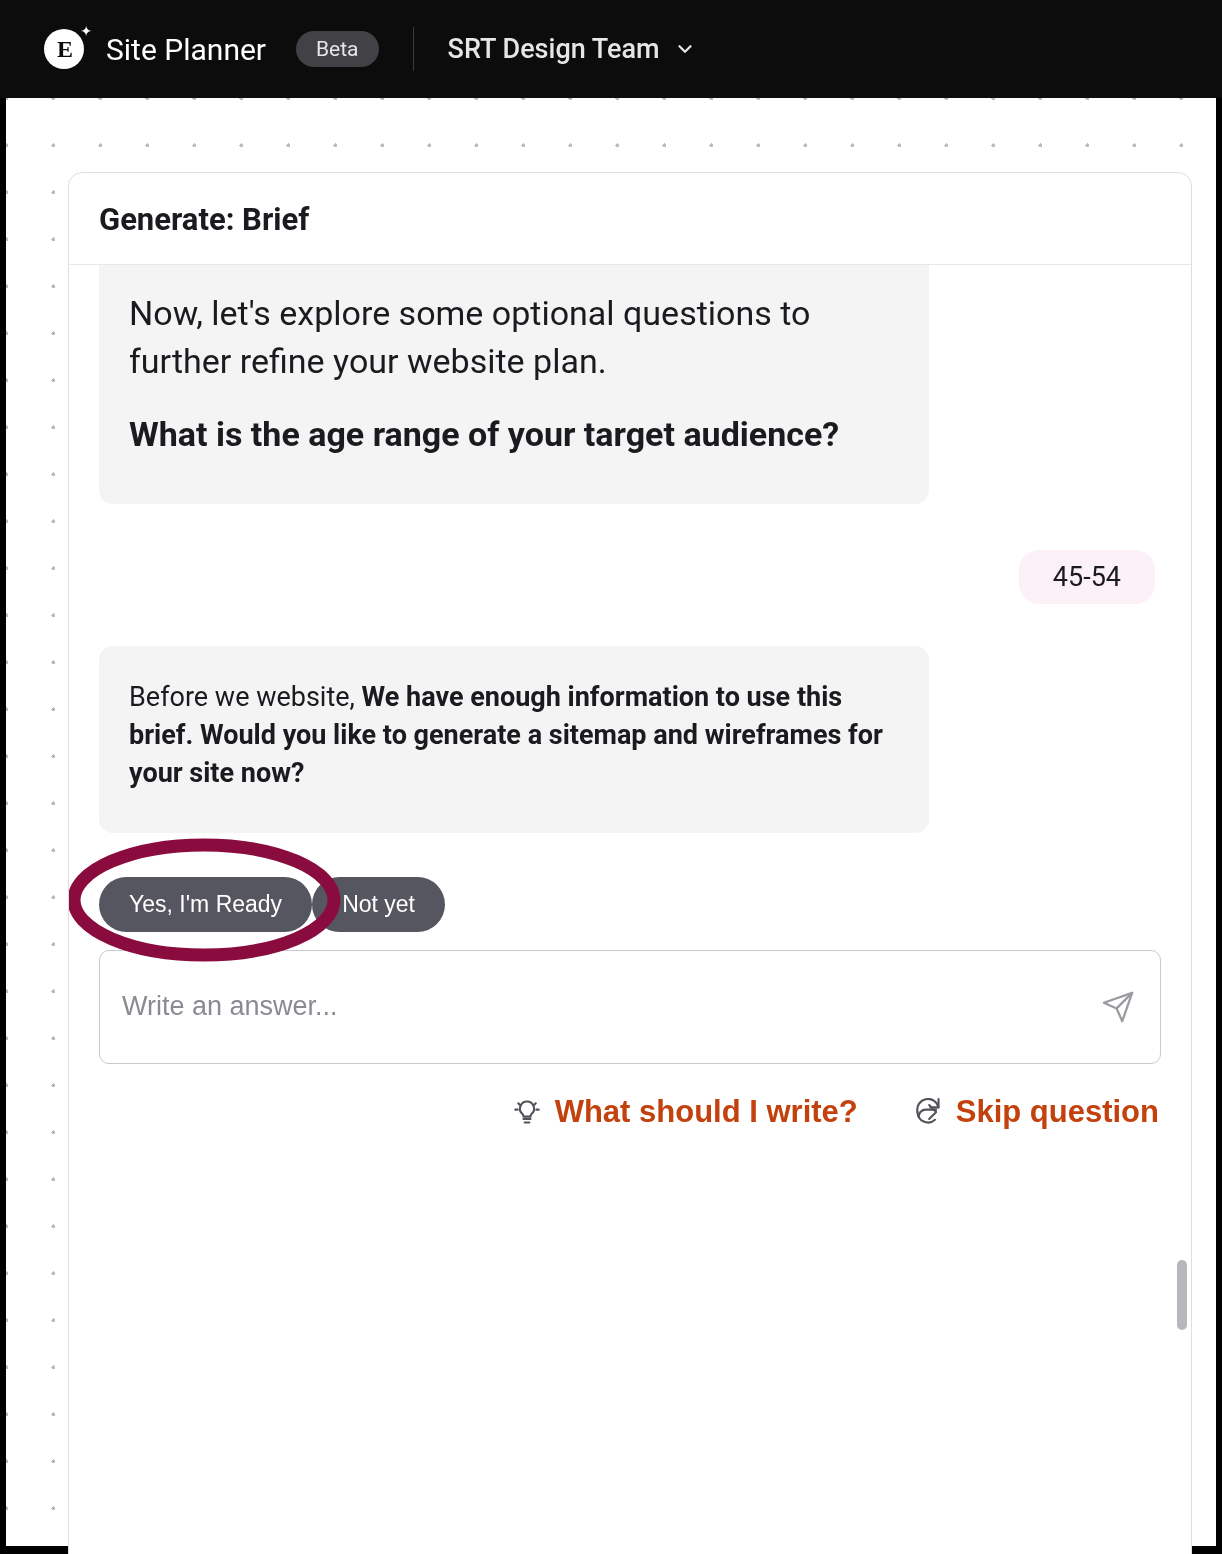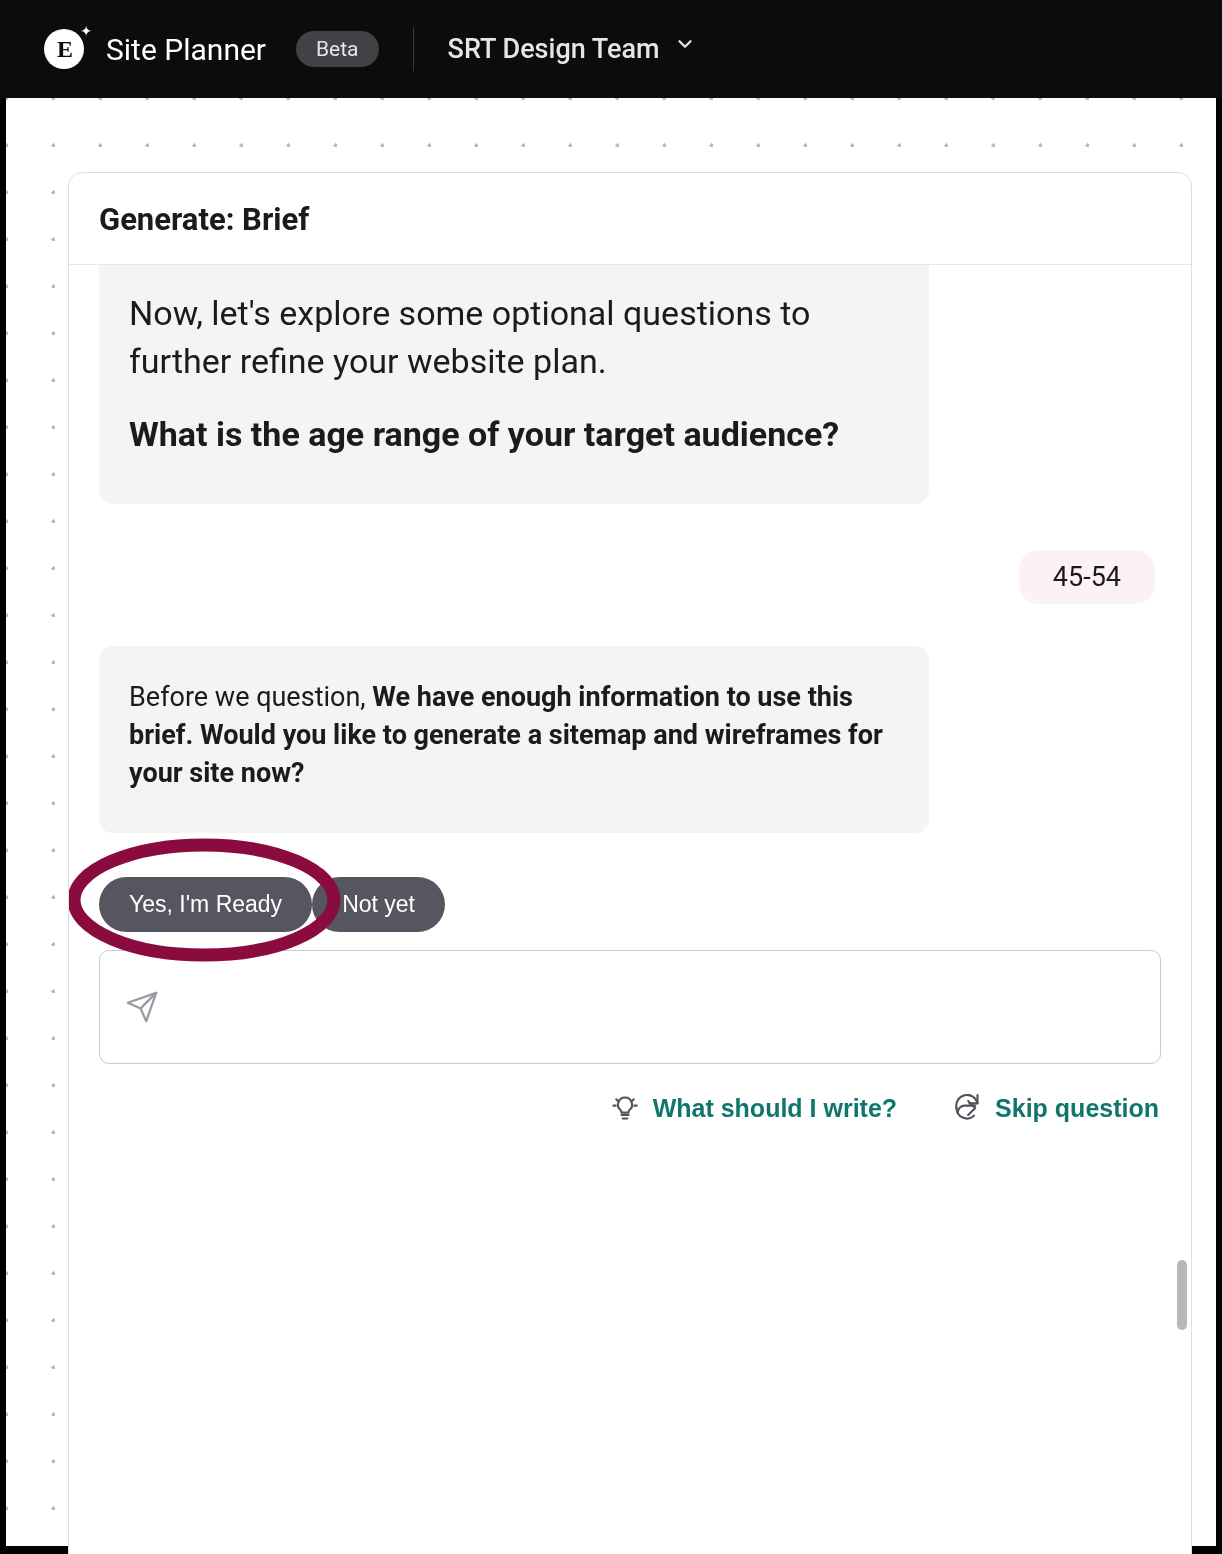--- a/index.html
+++ b/index.html
@@ -66,21 +66,21 @@
     margin-left: 14px;
   }
   .vdiv {
     width: 1px;
     height: 44px;
     background: #3a3a3f;
     margin: 0 34px;
   }
   .team-select {
     display: flex;
-    align-items: flex-start;
+    align-items: center;
     gap: 14px;
     color: #e6e6e6;
     font-size: 27px;
     font-weight: 500;
     cursor: pointer;
   }
   .chevron-down {
     width: 22px;
     height: 22px;
   }
@@ -247,23 +247,23 @@
     gap: 56px;
     margin-top: 30px;
     padding: 0 2px 24px 0;
   }
   .helper {
     display: flex;
     align-items: center;
     gap: 14px;
     background: none;
     border: none;
-    font-size: 25px;
+    font-size: 31px;
     font-weight: 600;
-    color: #0f766e;
+    color: #c2410c;
     cursor: pointer;
   }
   .helper svg { width: 28px; height: 28px; }
 </style>
 </head>
 <body>
 
 <div class="topbar">
   <div class="logo-wrap">
     <div class="logo-circle">
@@ -299,33 +299,34 @@
       <div class="msg-ai">
         <p>Now, let's explore some optional questions to further refine your website plan.</p>
         <p><strong>What is the age range of your target audience?</strong></p>
       </div>
 
       <div class="msg-user">45-54</div>
       <div class="clear"></div>
 
       <div class="msg-ai-2">
         <p>
-          <span>Before we question, </span><strong>We have enough information to use this brief. Would you like to generate a sitemap and wireframes for your site now?</strong>
+          <span>Before we website, </span><strong>We have enough information to use this brief. Would you like to generate a sitemap and wireframes for your site now?</strong>
         </p>
       </div>
 
       <div class="chips">
         <svg class="highlight-ring" viewBox="0 0 290 130">
           <ellipse cx="145" cy="65" rx="130" ry="55" fill="none" stroke="#8a0c3f" stroke-width="13"></ellipse>
         </svg>
         <button class="chip">Yes, I'm Ready</button>
         <button class="chip">Not yet</button>
       </div>
 
       <div class="input-row">
+        <input class="answer-input" type="text" placeholder="Write an answer..." style="">
         <button class="send-btn">
           <svg viewBox="0 0 24 24" fill="none" stroke="#9a9aa2" stroke-width="1.6" stroke-linejoin="round" stroke-linecap="round">
             <path d="M22 2 L11 13"></path>
               <path d="M22 2 L15 22 L11 13 L2 9 Z"></path>
           </svg>
         </button>
       </div>
 
       <div class="helpers">
         <button class="helper">

